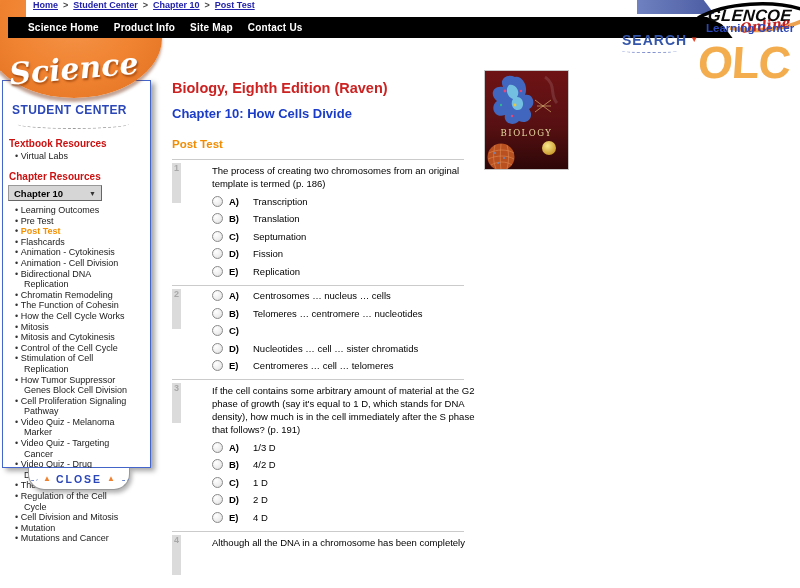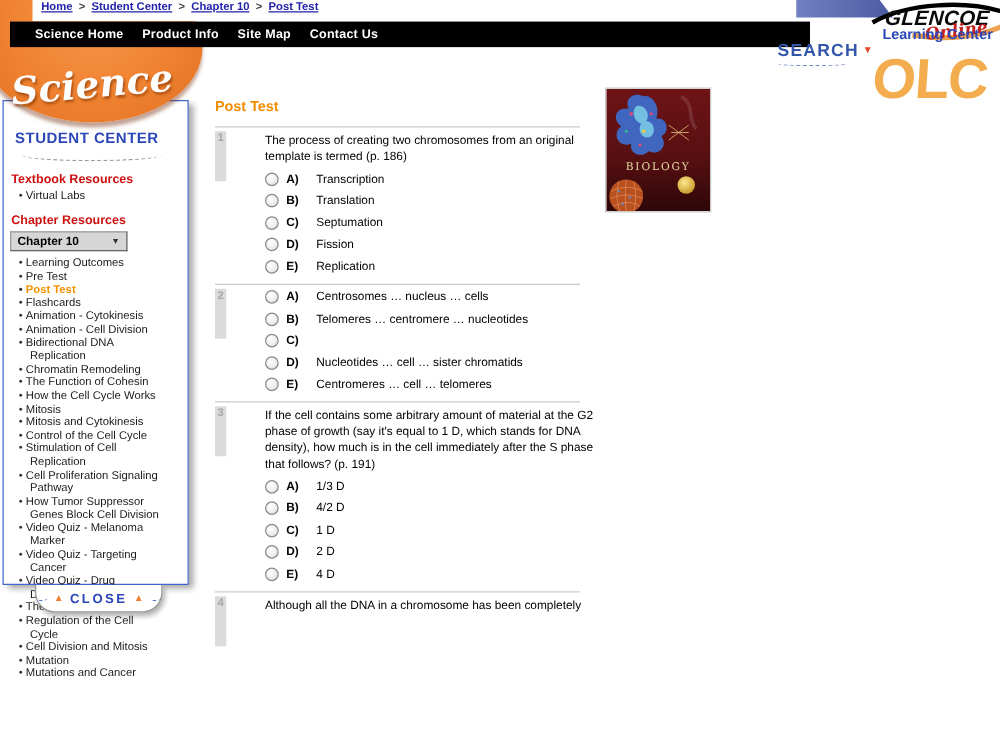--- a/index.html
+++ b/index.html
@@ -9,21 +9,21 @@
   
   .blue-band{position:absolute;left:560px;top:0;width:240px;height:14px;z-index:1;
              background:linear-gradient(to right,#93A7E0,#24317E);}
   .orange-corner{position:absolute;left:0;top:0;width:26px;height:46px;background:#EF8230;z-index:3;}
   .crumb-bar{position:absolute;left:26px;top:0;width:604px;height:17px;background:#FFF;z-index:4;
              display:flex;align-items:flex-start;padding-left:7px;font-size:9px;}
   .crumb-wrap{display:flex;align-items:center;}
   .sep{color:#444;font-weight:700;margin:0 5px;}
   .crumb-bar .crumb-wrap:nth-of-type(1) .sep{display:none;}
   .crumb{color:#2222AA;font-weight:700;text-decoration:underline;cursor:pointer;}
-  .navbar{position:absolute;left:8px;top:17px;width:640px;height:21px;background:#000;z-index:4;
+  .navbar{position:absolute;left:8px;top:17px;width:772px;height:21px;background:#000;z-index:4;
           clip-path:polygon(0 0,699px 0,742px 100%,0 100%);
           display:flex;align-items:center;gap:15px;padding-left:20px;box-sizing:border-box;}
   .nav-item{color:#FFF;font-size:10px;font-weight:700;letter-spacing:.2px;cursor:pointer;}
 
   
   .logo-blob{position:absolute;left:688px;top:0;width:112px;height:56px;background:#FFF;z-index:5;
              clip-path:polygon(14% 0,100% 0,100% 100%,52% 100%);}
   .glencoe-area{position:absolute;left:700px;top:2px;width:100px;height:46px;z-index:6;}
   .swoosh{position:absolute;left:-4px;top:-2px;}
   .glencoe-text{position:absolute;left:8px;top:4px;font-size:16.5px;font-weight:700;font-style:italic;
@@ -188,23 +188,23 @@
         <li class="s-li">How the Cell Cycle Works</li>
 
         <li class="s-li">Mitosis</li>
 
         <li class="s-li">Mitosis and Cytokinesis</li>
 
         <li class="s-li">Control of the Cell Cycle</li>
 
         <li class="s-li">Stimulation of Cell Replication</li>
 
+        <li class="s-li">How Tumor Suppressor Genes Block Cell Division</li>
+
         <li class="s-li">Cell Proliferation Signaling Pathway</li>
-
-        <li class="s-li">How Tumor Suppressor Genes Block Cell Division</li>
 
         <li class="s-li">Video Quiz - Melanoma Marker</li>
 
         <li class="s-li">Video Quiz - Targeting Cancer</li>
 
         <li class="s-li">Video Quiz - Drug Discovery</li>
 
         <li class="s-li">The Cell Cycle</li>
 
         <li class="s-li">Regulation of the Cell Cycle</li>
@@ -223,20 +223,22 @@
 
   <div class="close-btn">
     <span class="close-dash"></span>
     <span class="close-arrow">▲</span>
     <span class="close-label">CLOSE</span>
     <span class="close-arrow">▲</span>
     <span class="close-dash"></span>
   </div>
 
   <div class="main">
+    <div class="book-title">Biology, Eighth Edition (Raven)</div>
+    <div class="chapter-title">Chapter 10: How Cells Divide</div>
     <div class="section-title">Post Test</div>
 
     <div class="question">
       <div class="qnum">1</div>
       <div class="qtext">The process of creating two chromosomes from an original template is termed (p. 186)</div>
       <div>
 
           <div class="opt">
             <span class="radio"></span>
             <span class="letter">A)</span>

